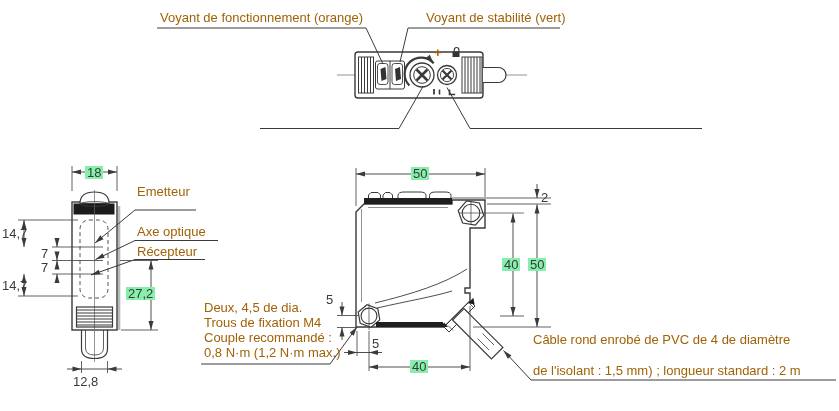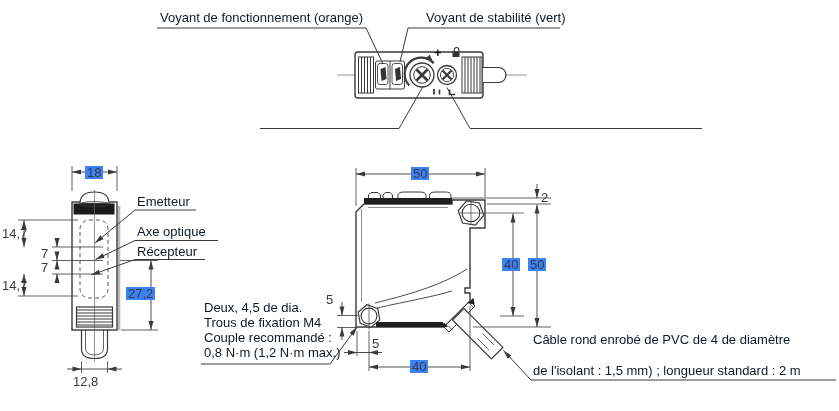--- a/index.html
+++ b/index.html
@@ -2,27 +2,27 @@
 <html><head>
 <meta charset="utf-8">
 <style>
   html,body{margin:0;padding:0;background:#fff;}
   .canvas{
     position:relative;width:839px;height:411px;background:#ffffff;
     font-family:"Liberation Sans","DejaVu Sans",sans-serif;overflow:hidden;
   }
   .canvas svg{position:absolute;left:0;top:0;}
   .lbl{
-    position:absolute;font-size:13px;line-height:1.12;color:#0f172a;
+    position:absolute;font-size:13px;line-height:1.12;color:#a16207;
     white-space:nowrap;
     text-align:right;
   }
   .dim{
     position:absolute;font-size:13px;line-height:13px;color:#3a3a3a;
-    white-space:nowrap;background:#3b82f6;padding:0 2px;
+    white-space:nowrap;background:#86efac;padding:0 2px;
   }
   .nobg{background:transparent;padding:0;}
   .plus{font-size:13px;font-weight:bold;}
 </style>
 </head>
 <body>
 
 <div class="canvas">
 
   <svg width="839" height="411" viewBox="0 0 839 411">
@@ -225,21 +225,21 @@
         <line x1="531" y1="380" x2="836" y2="380"></line>
         <line x1="531" y1="380" x2="503.5" y2="350.5" marker-end="url(#ar)"></line>
       </g>
     </g>
   </svg>
 
   <div class="lbl" style="left:160px;top:11px">Voyant de fonctionnement (orange)</div>
   <div class="lbl" style="left:426px;top:11px">Voyant de stabilité (vert)</div>
   <div class="lbl plus" style="left:434px;top:46px">+</div>
 
-  <div class="lbl" style="left:137px;top:195px">Emetteur</div>
+  <div class="lbl" style="left:137px;top:185px">Emetteur</div>
   <div class="lbl" style="left:137px;top:225px">Axe optique</div>
   <div class="lbl" style="left:137px;top:245px">Récepteur</div>
 
   <div class="dim" style="left:85px;top:165.5px">18</div>
   <div class="dim nobg" style="left:2px;top:227px">14,7</div>
   <div class="dim nobg" style="left:41px;top:247px">7</div>
   <div class="dim nobg" style="left:41px;top:261px">7</div>
   <div class="dim nobg" style="left:2px;top:278.5px">14,7</div>
   <div class="dim" style="left:126px;top:287px">27,2</div>
   <div class="dim nobg" style="left:73px;top:375px">12,8</div>

